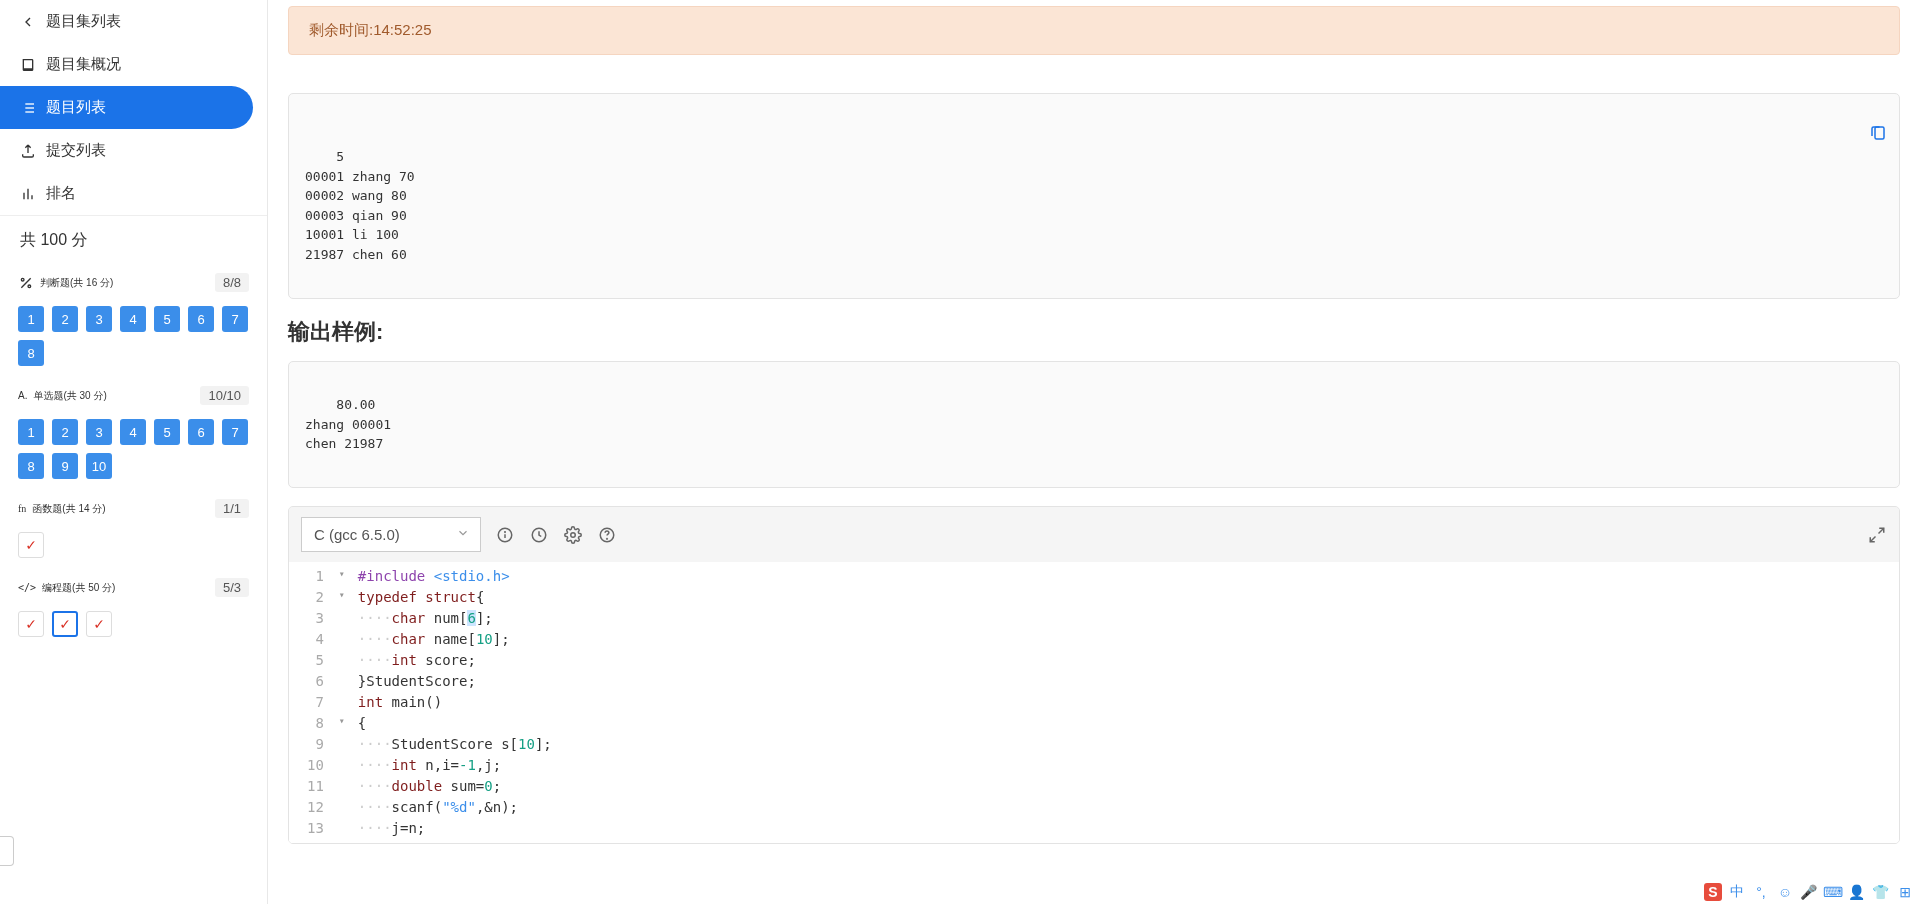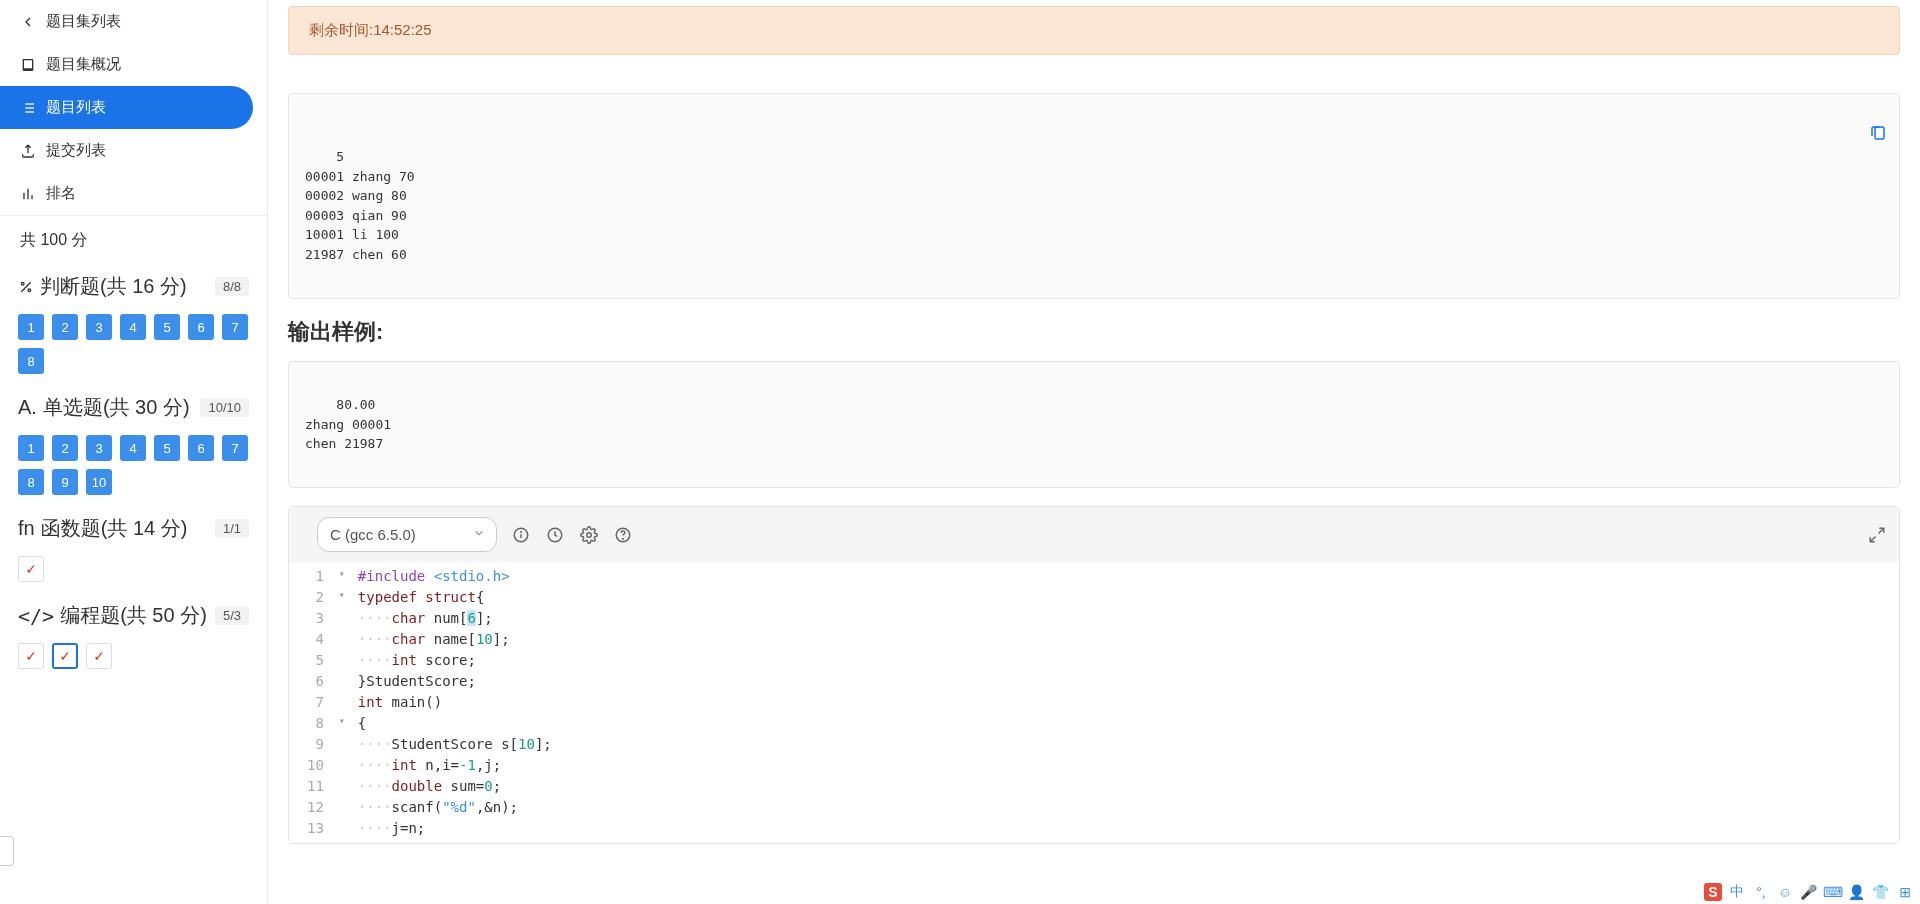--- a/index.html
+++ b/index.html
@@ -3,35 +3,35 @@
   <meta charset="utf-8">
   <style>
     * { margin: 0; padding: 0; box-sizing: border-box; }
     body { font-family: -apple-system, BlinkMacSystemFont, "Segoe UI", sans-serif; font-size: 14px; color: #333; background: #fff; display: flex; height: 100vh; overflow: hidden; }
     .sidebar { width: 268px; border-right: 1px solid #e8e8e8; overflow-y: auto; padding-bottom: 20px; }
     .nav-item { display: flex; align-items: center; padding: 12px 20px; cursor: pointer; color: #333; font-size: 15px; gap: 10px; }
     .nav-item.active { background: #1b73e8; color: #fff; border-radius: 0 24px 24px 0; margin-right: 14px; font-weight: 500; }
     .nav-item .icon { width: 16px; height: 16px; display: inline-flex; align-items: center; justify-content: center; }
     .score-header { padding: 14px 20px; font-size: 16px; color: #333; border-top: 1px solid #eee; }
     .section-row { display: flex; justify-content: space-between; align-items: center; padding: 8px 18px; }
-    .section-title { display: flex; align-items: center; gap: 6px; font-size: 20px; color: #333; }
+    .section-title { display: flex; align-items: center; gap: 6px; font-size: 10px; color: #333; }
     .section-badge { background: #f2f2f2; color: #555; padding: 2px 8px; border-radius: 3px; font-size: 13px; }
     .num-grid { display: flex; flex-wrap: wrap; gap: 8px; padding: 6px 18px 12px; }
     .num-box { width: 26px; height: 26px; display: flex; align-items: center; justify-content: center; background: #3b8eea; color: #fff; border-radius: 3px; font-size: 13px; cursor: pointer; }
     .check-grid { display: flex; flex-wrap: wrap; gap: 8px; padding: 6px 18px 12px; }
     .check-box { width: 26px; height: 26px; display: flex; align-items: center; justify-content: center; background: #fff; border: 1px solid #ddd; border-radius: 3px; color: #d93025; cursor: pointer; }
     .check-box.active { border: 2px solid #1b73e8; }
     .main { flex: 1; overflow-y: auto; padding: 0 20px 20px; position: relative; }
     .timer-banner { background: #fbe5d5; border: 1px solid #f5d5c0; padding: 14px 20px; margin: 6px 0 38px; border-radius: 4px; color: #a05a2c; font-size: 15px; }
     .code-sample { border: 1px solid #e3e3e3; border-radius: 5px; padding: 14px 16px; font-family: Consolas, monospace; font-size: 13px; background: #fafafa; white-space: pre; line-height: 1.5; position: relative; margin-bottom: 18px; }
     .copy-btn { position: absolute; top: 10px; right: 12px; color: #1b73e8; cursor: pointer; }
     .section-heading { font-size: 22px; color: #333; margin: 14px 0; }
     .editor-panel { border: 1px solid #e3e3e3; border-radius: 5px; background: #f5f5f5; overflow: hidden; }
     .editor-toolbar { display: flex; align-items: center; padding: 10px 12px; gap: 14px; background: #f5f5f5; }
-    .lang-select { background: #fff; border: 1px solid #ccc; border-radius: 12px; padding: 8px 36px 8px 12px; font-size: 15px; color: #555; position: relative; display: flex; align-items: center; min-width: 180px; cursor: pointer; margin-left: 16px; }
+    .lang-select { background: #fff; border: 1px solid #ccc; border-radius: 0; padding: 8px 36px 8px 12px; font-size: 15px; color: #555; position: relative; display: flex; align-items: center; min-width: 180px; cursor: pointer; }
     .chevron { position: absolute; right: 10px; color: #999; }
     .tool-icon { width: 20px; height: 20px; color: #666; cursor: pointer; display: flex; align-items: center; justify-content: center; }
     .tool-icon svg { width: 18px; height: 18px; }
     .expand-icon { margin-left: auto; }
     .code-editor { background: #fff; display: flex; font-family: Consolas, monospace; font-size: 14px; line-height: 1.5; }
     .gutter { background: #fff; padding: 4px 10px 4px 18px; text-align: right; color: #aaa; user-select: none; }
     .gutter div { height: 21px; }
     .fold-col { padding: 4px 2px; color: #999; }
     .fold-col div { height: 21px; width: 12px; text-align: center; font-size: 10px; }
     .code-lines { flex: 1; padding: 4px 8px; }
@@ -137,21 +137,21 @@
       <div class="num-box">5</div>
       <div class="num-box">6</div>
       <div class="num-box">7</div>
       <div class="num-box">8</div>
       <div class="num-box">9</div>
       <div class="num-box">10</div>
     </div>
 
   <div class="section-row">
     <span class="section-title">
-      <span style="font-family:Liberation Sans, sans-serif">fn</span>
+      <span style="font-family:Liberation Serif, serif">fn</span>
       <span>函数题(共 14 分)</span>
     </span>
     <span class="section-badge">1/1</span>
   </div>
   <div class="check-grid" id="func-grid">
       <div class="check-box">✓</div>
     </div>
 
   <div class="section-row">
     <span class="section-title">

